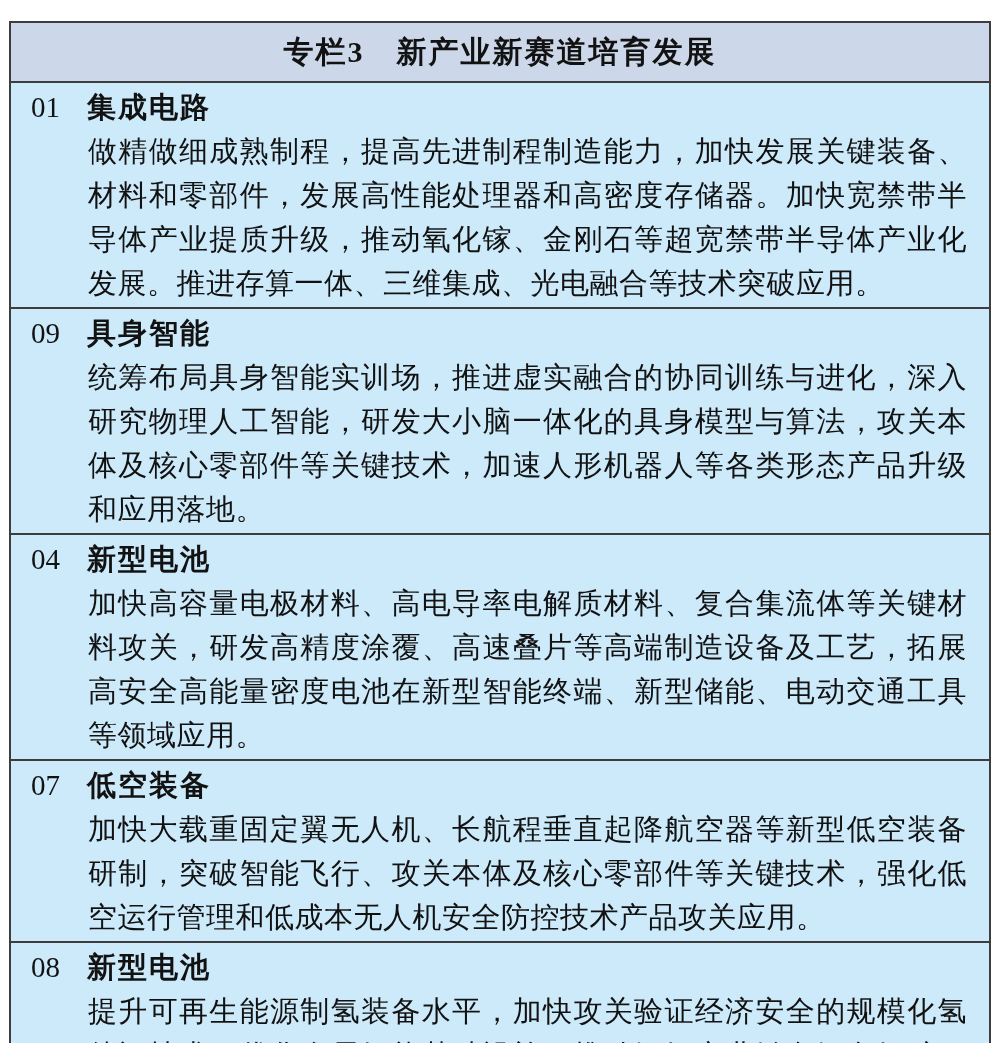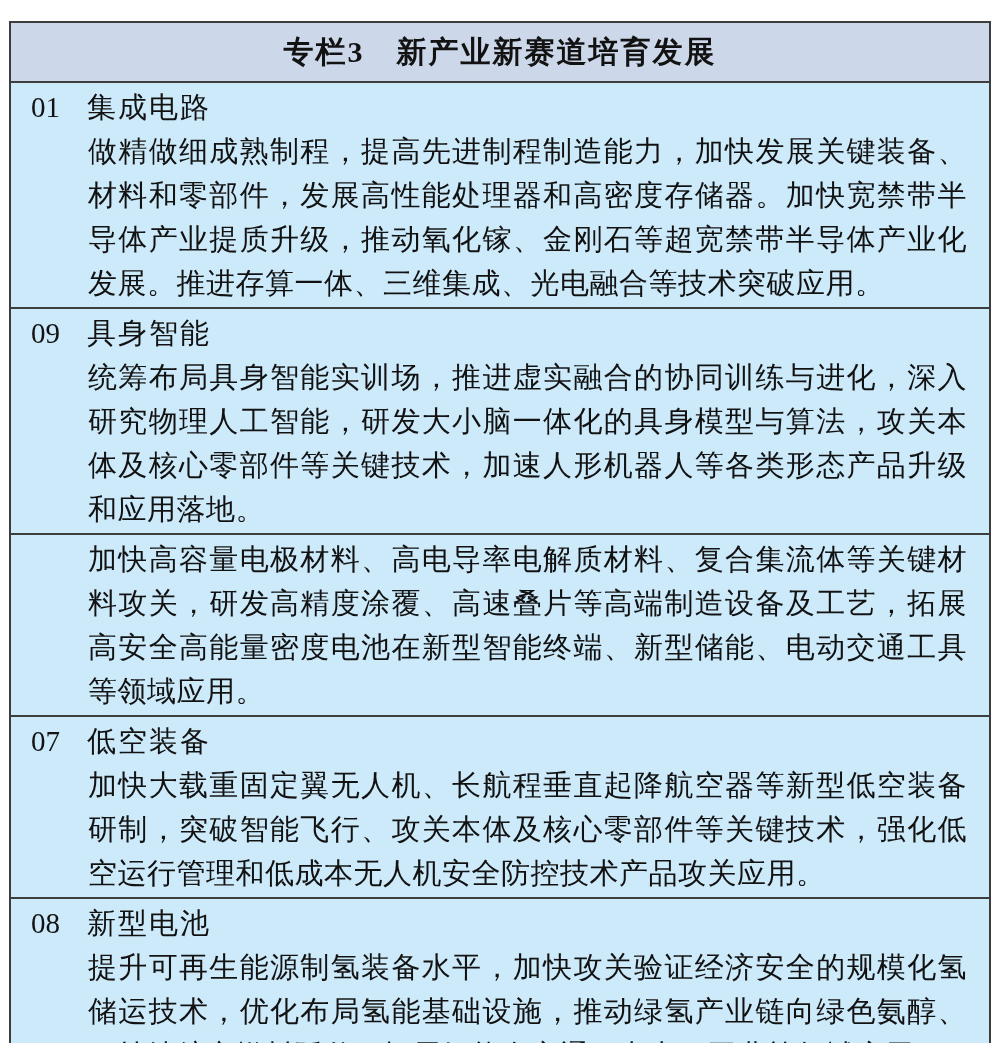--- a/index.html
+++ b/index.html
@@ -59,21 +59,21 @@
   .section-head {
     line-height: 44px;
     font-size: 29px;
   }
   .section-head .num {
     display: inline-block;
     width: 56px;
     font-weight: normal;
   }
   .section-head .stitle {
-    font-weight: normal;
+    font-weight: bold;
     letter-spacing: 2px;
   }
   .section-body {
     margin: 0 0 0 57px;
     font-size: 29px;
     line-height: 44px;
     text-align: justify;
     letter-spacing: 0.5px;
   }
 </style>
@@ -92,20 +92,23 @@
   </section>
 
   <section class="section">
     <div class="section-head">
       <span class="num">09</span><span class="stitle">具身智能</span>
     </div>
     <p class="section-body">统筹布局具身智能实训场，推进虚实融合的协同训练与进化，深入研究物理人工智能，研发大小脑一体化的具身模型与算法，攻关本体及核心零部件等关键技术，加速人形机器人等各类形态产品升级和应用落地。</p>
   </section>
 
   <section class="section">
+    <div class="section-head">
+      <span class="num">04</span><span class="stitle">新型电池</span>
+    </div>
     <p class="section-body">加快高容量电极材料、高电导率电解质材料、复合集流体等关键材料攻关，研发高精度涂覆、高速叠片等高端制造设备及工艺，拓展高安全高能量密度电池在新型智能终端、新型储能、电动交通工具等领域应用。</p>
   </section>
 
   <section class="section">
     <div class="section-head">
       <span class="num">07</span><span class="stitle">低空装备</span>
     </div>
     <p class="section-body">加快大载重固定翼无人机、长航程垂直起降航空器等新型低空装备研制，突破智能飞行、攻关本体及核心零部件等关键技术，强化低空运行管理和低成本无人机安全防控技术产品攻关应用。</p>
   </section>
 

